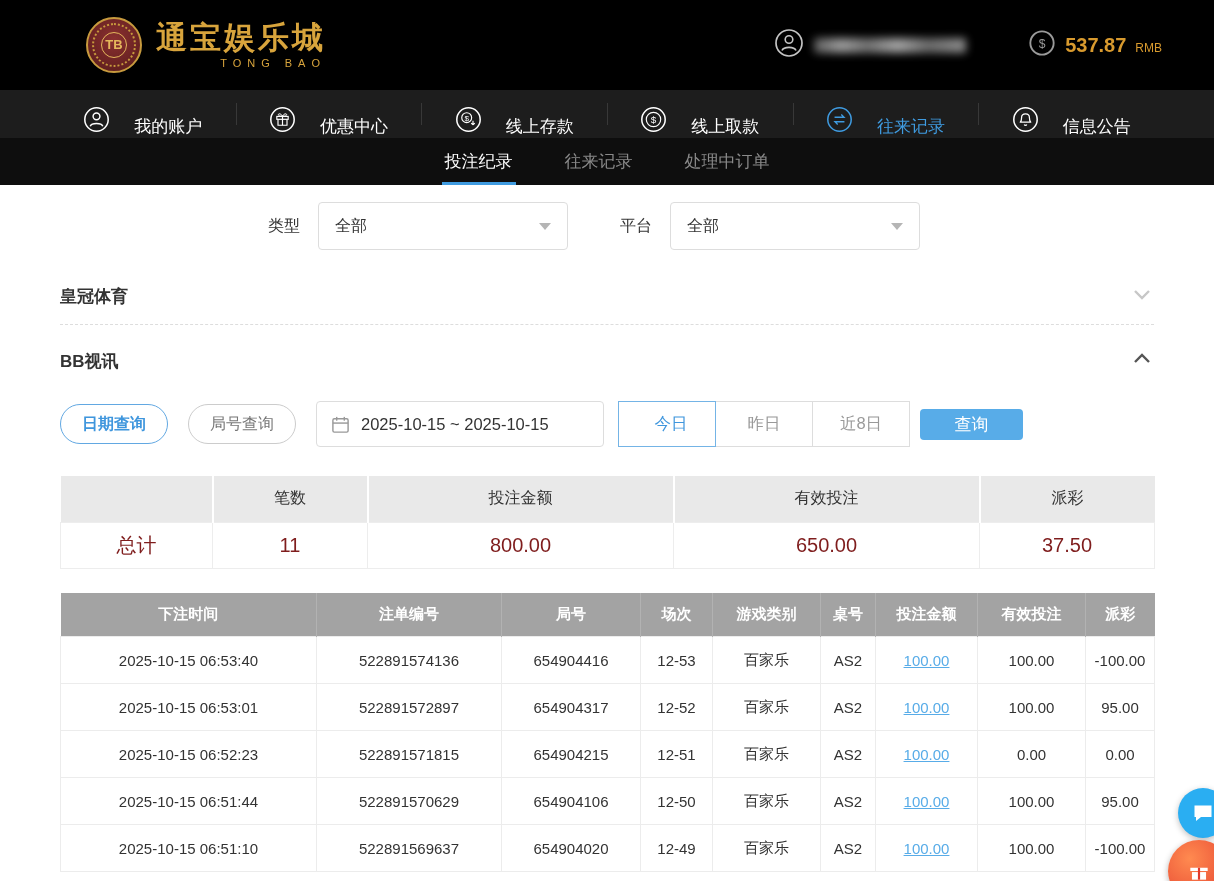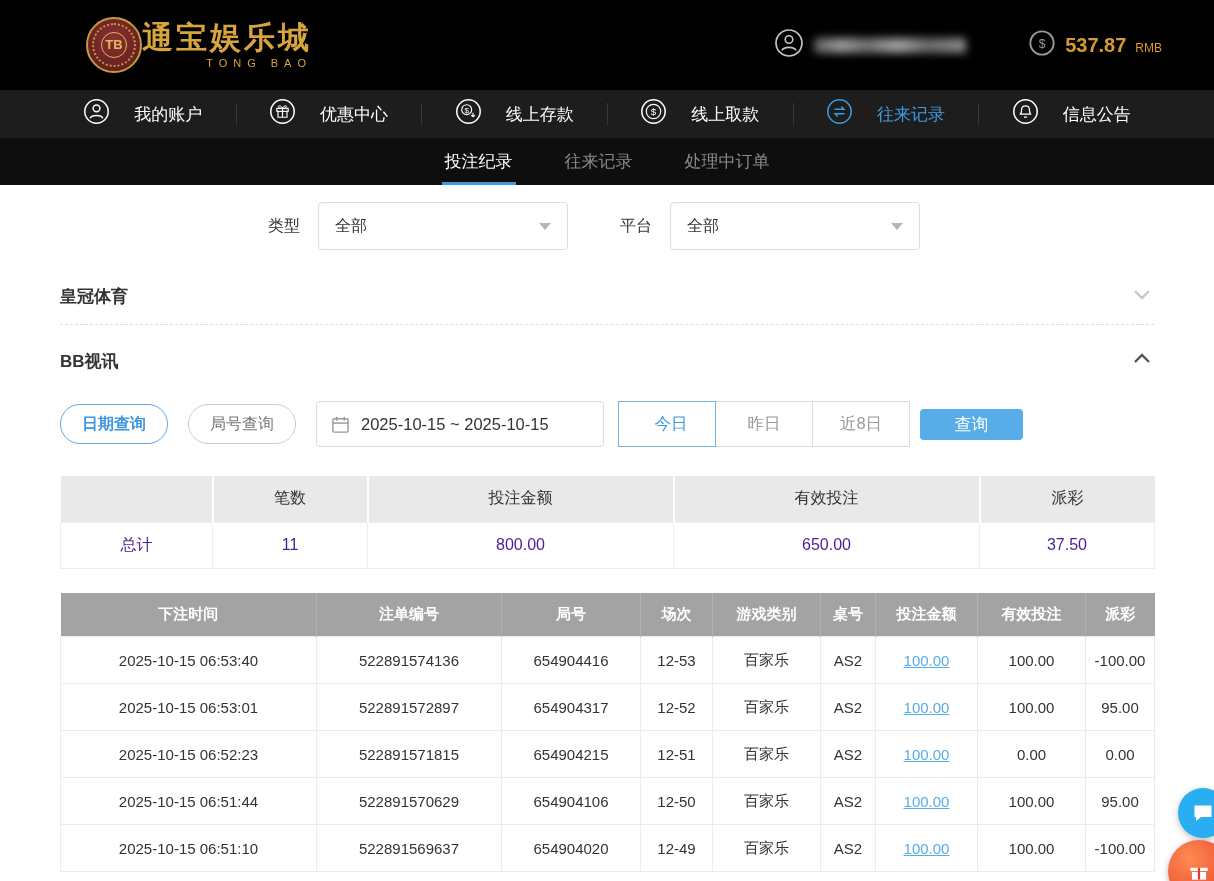--- a/index.html
+++ b/index.html
@@ -6,21 +6,21 @@
   html,body { margin:0; padding:0; }
   body {
     width:1214px; height:881px; overflow:hidden; position:relative;
     background:#fff; font-family:"Liberation Sans","DejaVu Sans",sans-serif;
     color:#333;
   }
 
   
   .topbar { height:90px; background:#000; display:flex; align-items:center;
     justify-content:space-between; padding:0 36px 0 86px; }
-  .logo { display:flex; align-items:center; cursor:pointer; }
+  .logo { display:flex; align-items:center; gap:14px; cursor:pointer; }
   .logo-badge { width:56px; height:56px; border-radius:50%; flex:0 0 auto;
     background:radial-gradient(circle at 50% 38%, #8a3030, #571b1b);
     border:2px solid #c79a3e; position:relative;
     display:flex; align-items:center; justify-content:center; }
   .logo-badge::before { content:""; position:absolute; inset:4px;
     border:2px dotted #c79a3e; border-radius:50%; }
   .logo-tb { color:#e4b75c; font-size:13px; font-weight:bold;
     border:1.5px solid #e4b75c; border-radius:50%; width:26px; height:26px;
     line-height:23px; text-align:center; }
   .logo-title { color:#d8a43c; font-size:31px; font-weight:bold;
@@ -34,21 +34,21 @@
   .blur-name { width:152px; height:15px; border-radius:2px; opacity:.85;
     background:linear-gradient(90deg,#6f6f6f,#b7b7b7 18%,#858585 35%,#c0c0c0 55%,#7d7d7d 75%,#a5a5a5);
     filter:blur(4px); }
   .balance { display:flex; align-items:center; gap:9px; }
   .balance svg { width:28px; height:28px; }
   .balance-amount { color:#d89a2e; font-size:20px; font-weight:bold; }
   .balance-currency { color:#d89a2e; font-size:12px; margin-top:5px; }
 
   
   .mainnav { height:48px; background:#1d1d1d; display:flex; padding:0 50px; }
-  .nav-item { flex:1; display:flex; align-items:center; justify-content:center;
+  .nav-item { flex:1; display:flex; align-items:flex-end; justify-content:center;
     gap:24px; color:#fff; font-size:17px; cursor:pointer; position:relative; }
   .nav-item + .nav-item::before { content:""; position:absolute; left:0;
     top:13px; bottom:13px; width:1px; background:rgba(255,255,255,.12); }
   .nav-item svg { width:27px; height:27px; }
   .nav-item.active { color:#3f9be0; }
 
   
   .subnav { height:47px; background:#0e0e0e; display:flex; align-items:stretch;
     justify-content:center; gap:46px; }
   .subtab { display:flex; align-items:center; color:#8a8a8a; font-size:17px;
@@ -97,21 +97,21 @@
     color:#fff; font-size:17px; border:none; border-radius:4px;
     display:flex; align-items:center; justify-content:center; cursor:pointer; }
 
   
   table.summary { margin:29px 60px 0; width:1094px; border-collapse:collapse;
     table-layout:fixed; }
   .summary th { background:#e9e9e9; height:46px; font-weight:normal;
     font-size:16px; color:#333; text-align:center; border-right:2px solid #fff; }
   .summary th:last-child { border-right:none; }
   .summary td { height:46px; background:#fff; border:1px solid #ededed;
-    text-align:center; font-size:16px; color:#4c1d95; }
+    text-align:center; font-size:20px; color:#7f1d1d; }
 
   
   table.detail { margin:24px 60px 0; width:1094px; border-collapse:collapse;
     table-layout:fixed; }
   .detail th { background:#a3a3a3; color:#fff; font-size:15px; font-weight:bold;
     height:44px; text-align:center; border-right:1px solid #b2b2b2; }
   .detail th:last-child { border-right:none; }
   .detail td { height:47px; background:#fff; text-align:center; font-size:15px;
     color:#333; border:1px solid #ececec; overflow:hidden; white-space:nowrap; }
   .amount-link { color:#58ace8; text-decoration:underline; cursor:pointer; }

